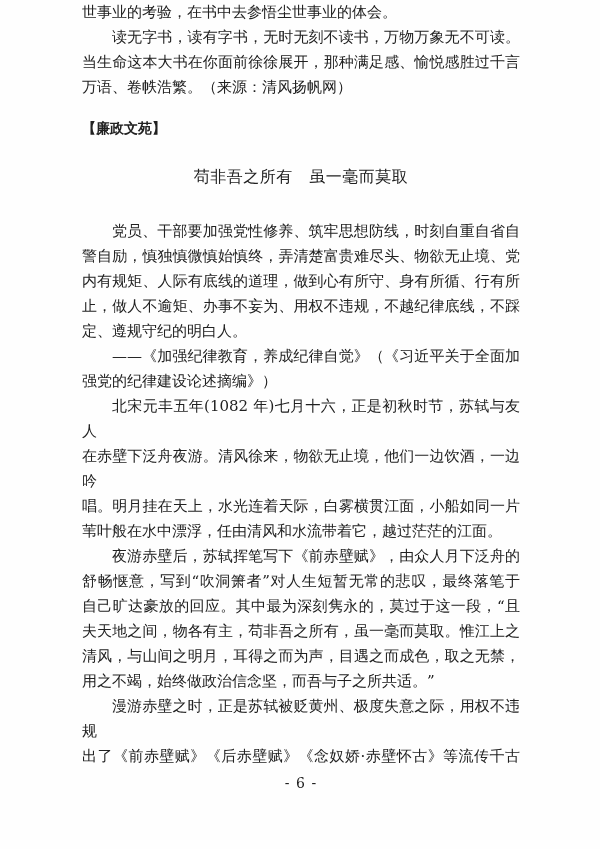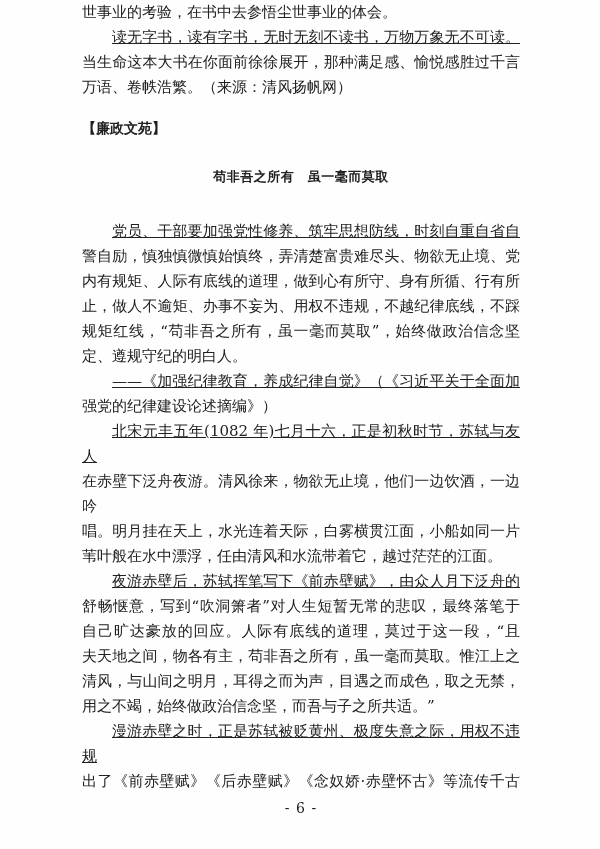--- a/index.html
+++ b/index.html
@@ -28,32 +28,32 @@
   .line {
     text-align: justify;
     text-align-last: left;
     -moz-text-align-last: left;
     white-space: normal;
   }
   .line.full {
     text-align-last: justify;
     -moz-text-align-last: justify;
   }
-  .line.indent { text-indent: 2em; text-decoration: underline; }
+  .line.indent { text-indent: 2em; }
   .section-header {
     margin: 16px 0 0 0;
     font-size: 14px;
     font-weight: bold;
     line-height: 25px;
     text-align: left;
   }
   .article-title {
     margin: 22px 0 0 0;
-    font-size: 13px;
-    font-weight: bold;
+    font-size: 16px;
+    font-weight: normal;
     line-height: 28px;
     text-align: center;
     letter-spacing: 0.5px;
   }
   #body-paras { margin-top: 28px; }
   .page-number {
     margin-top: 4px;
     font-size: 14px;
     line-height: 20px;
     text-align: center;
@@ -80,37 +80,36 @@
     <div class="section-header">【廉政文苑】</div>
 
     <div class="article-title">苟非吾之所有　虽一毫而莫取</div>
 
     <div id="body-paras">
         <div class="para">
           <div class="line indent full">党员、干部要加强党性修养、筑牢思想防线，时刻自重自省自</div>
           <div class="line full">警自励，慎独慎微慎始慎终，弄清楚富贵难尽头、物欲无止境、党</div>
           <div class="line full">内有规矩、人际有底线的道理，做到心有所守、身有所循、行有所</div>
           <div class="line full">止，做人不逾矩、办事不妄为、用权不违规，不越纪律底线，不踩</div>
-          <div class="line full">规矩红线，“苟非吾之所有，虽一毫而莫取”，始终做政治信念坚</div>
           <div class="line">定、遵规守纪的明白人。</div>
         </div>
         <div class="para">
           <div class="line indent full">——《加强纪律教育，养成纪律自觉》（《习近平关于全面加</div>
           <div class="line">强党的纪律建设论述摘编》）</div>
         </div>
         <div class="para">
           <div class="line indent full">北宋元丰五年(1082 年)七月十六，正是初秋时节，苏轼与友人</div>
           <div class="line full">在赤壁下泛舟夜游。清风徐来，物欲无止境，他们一边饮酒，一边吟</div>
           <div class="line full">唱。明月挂在天上，水光连着天际，白雾横贯江面，小船如同一片</div>
           <div class="line">苇叶般在水中漂浮，任由清风和水流带着它，越过茫茫的江面。</div>
         </div>
         <div class="para">
           <div class="line indent full">夜游赤壁后，苏轼挥笔写下《前赤壁赋》，由众人月下泛舟的</div>
           <div class="line full">舒畅惬意，写到“吹洞箫者”对人生短暂无常的悲叹，最终落笔于</div>
-          <div class="line full">自己旷达豪放的回应。人际有底线的道理，莫过于这一段，“且</div>
+          <div class="line full">自己旷达豪放的回应。其中最为深刻隽永的，莫过于这一段，“且</div>
           <div class="line full">夫天地之间，物各有主，苟非吾之所有，虽一毫而莫取。惟江上之</div>
           <div class="line full">清风，与山间之明月，耳得之而为声，目遇之而成色，取之无禁，</div>
           <div class="line">用之不竭，始终做政治信念坚，而吾与子之所共适。”</div>
         </div>
         <div class="para">
           <div class="line indent full">漫游赤壁之时，正是苏轼被贬黄州、极度失意之际，用权不违规</div>
           <div class="line full">出了《前赤壁赋》《后赤壁赋》《念奴娇·赤壁怀古》等流传千古</div>
         </div>
       </div>
 

